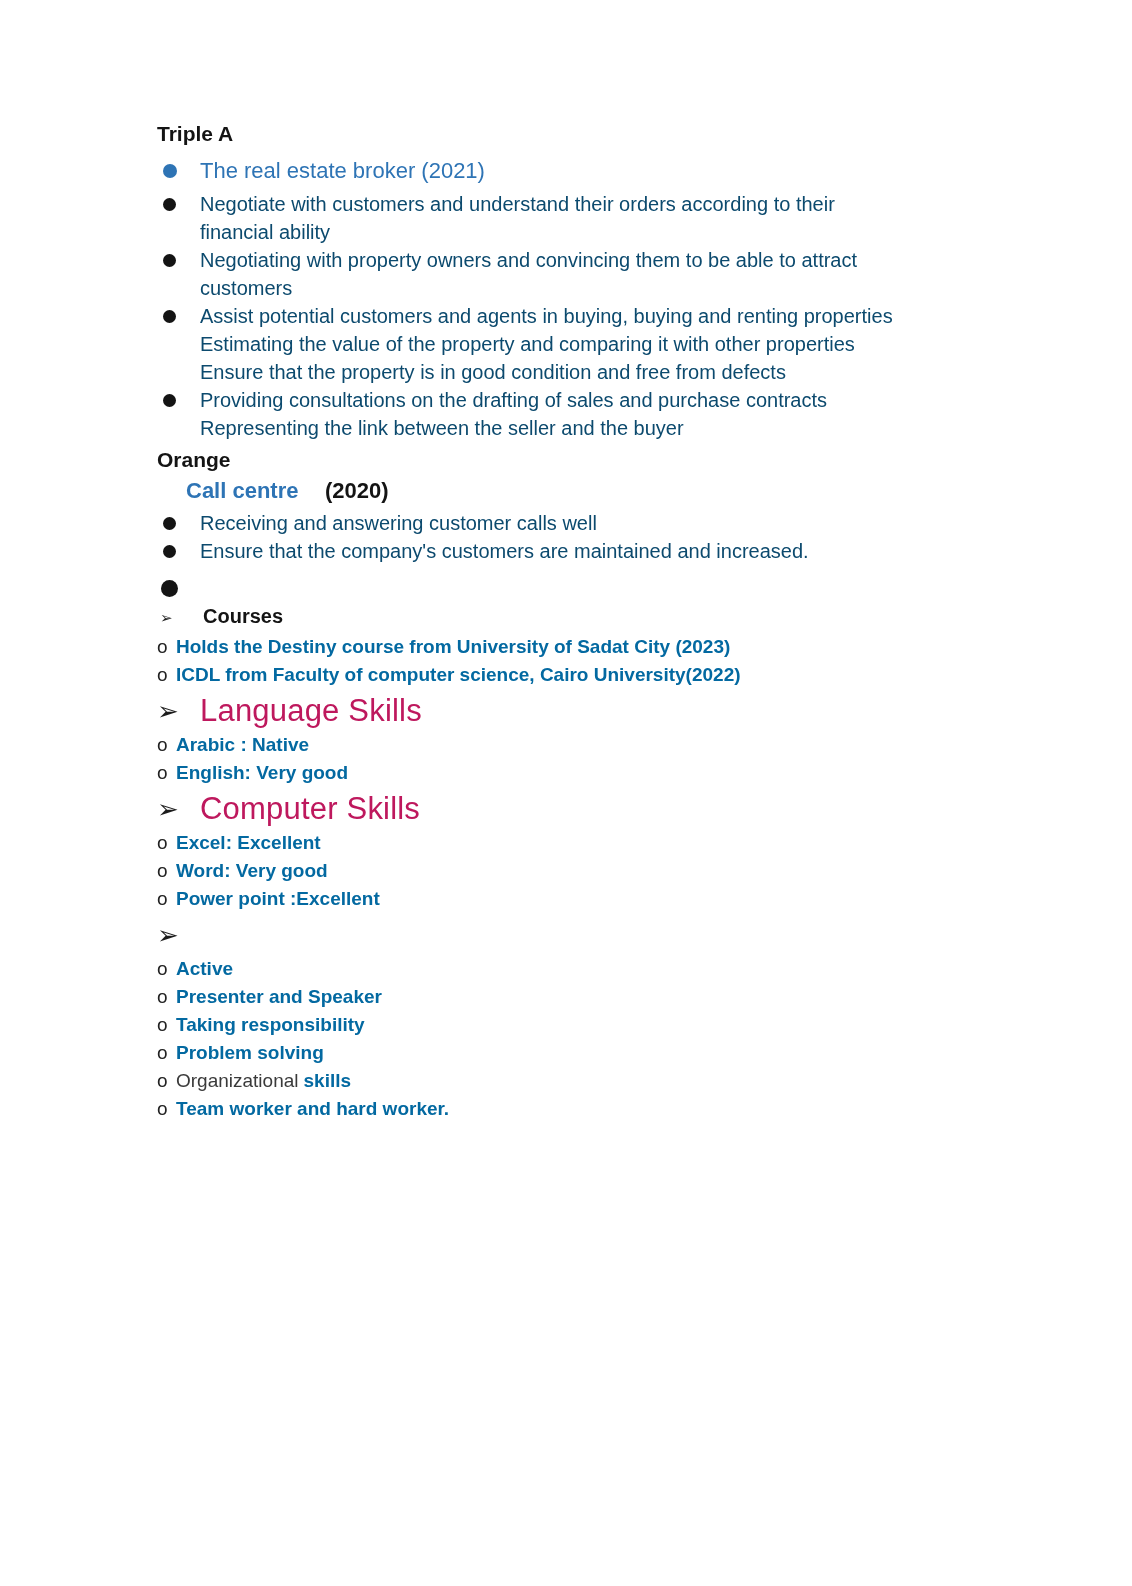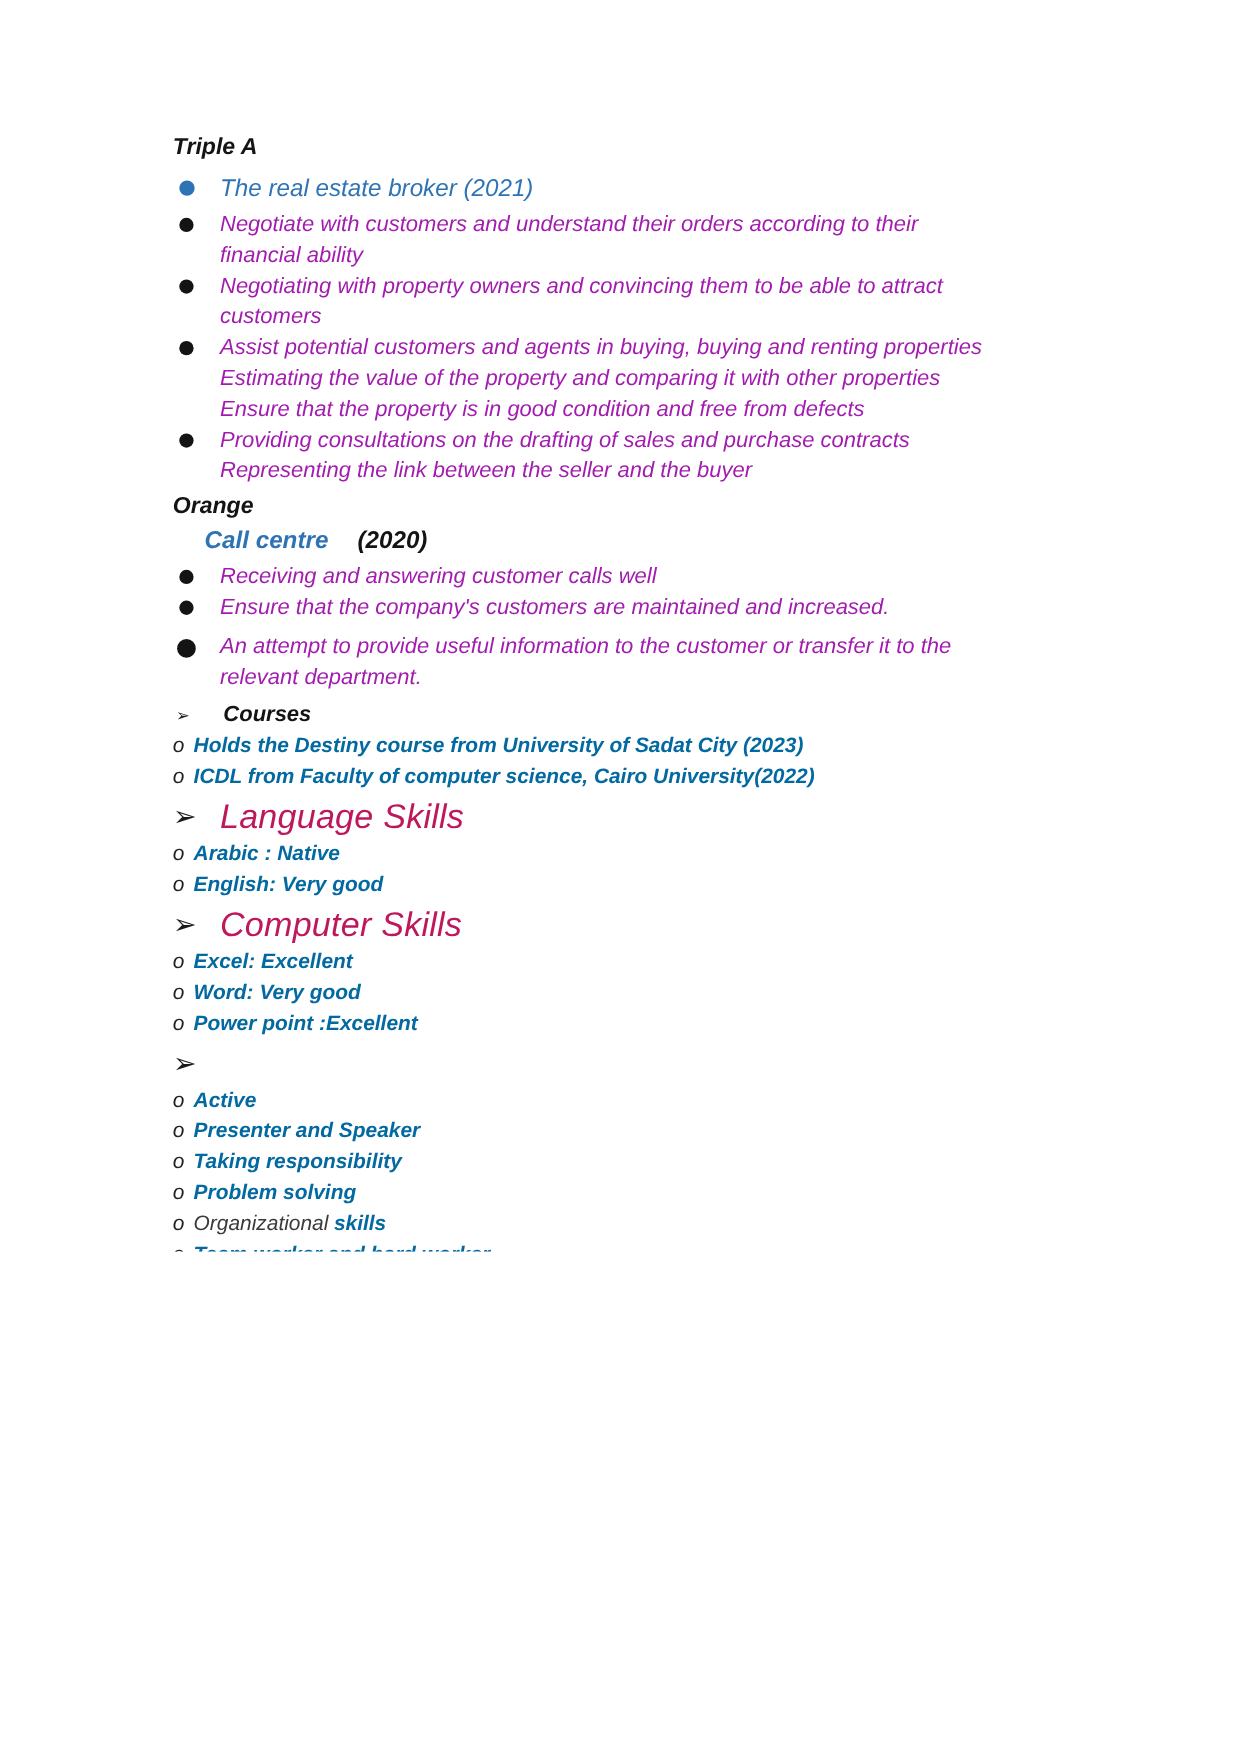--- a/index.html
+++ b/index.html
@@ -4,21 +4,20 @@
 <style>
   html, body { margin:0; padding:0; background:#ffffff; }
   .page {
     position:relative;
     width:1132px;
     height:1138px;
     background:#ffffff;
     font-family:"Liberation Sans", sans-serif;
     color:#1b1b1b;
     overflow:hidden;
-    font-style:italic;
   }
   .content {
     position:absolute;
     left:157px;
     top:118px;
     right:18px;
   }
 
   
   .company-h {
@@ -43,21 +42,21 @@
     margin:8px 23px 0 6px;
   }
   .dot-big {
     width:17px; height:17px;
     margin:7px 22px 0 4px;
   }
   .btext {
     font-size:20px;
     line-height:28px;
     white-space:pre-line;
-    color:#a21caf;
+    color:#0c4a6e;
   }
   .role-row { margin-bottom:4px; }
   .role-blue {
     font-size:22px;
     line-height:30px;
     color:#2e74b5;
     font-weight:400;
   }
   .big-row { margin-top:8px; }
 
@@ -194,22 +193,20 @@
         <span class="btext">Receiving and answering customer calls well</span>
       </div>
         <div class="brow">
         <span class="dot"></span>
         <span class="btext">Ensure that the company's customers are maintained and increased.</span>
       </div>
       </div>
 
     <div class="brow big-row">
       <span class="dot dot-big"></span>
-      <span class="btext">An attempt to provide useful information to the customer or transfer it to the
-relevant department.</span>
     </div>
 
     <div class="courses-h">
       <span class="arrow-sm">➢</span>
       <span class="courses-title">Courses</span>
     </div>
     <div>
         <div class="orow">
         <span class="o-marker">o</span>
         <span class="o-bold">Holds the Destiny course from University of Sadat City (2023)</span>

